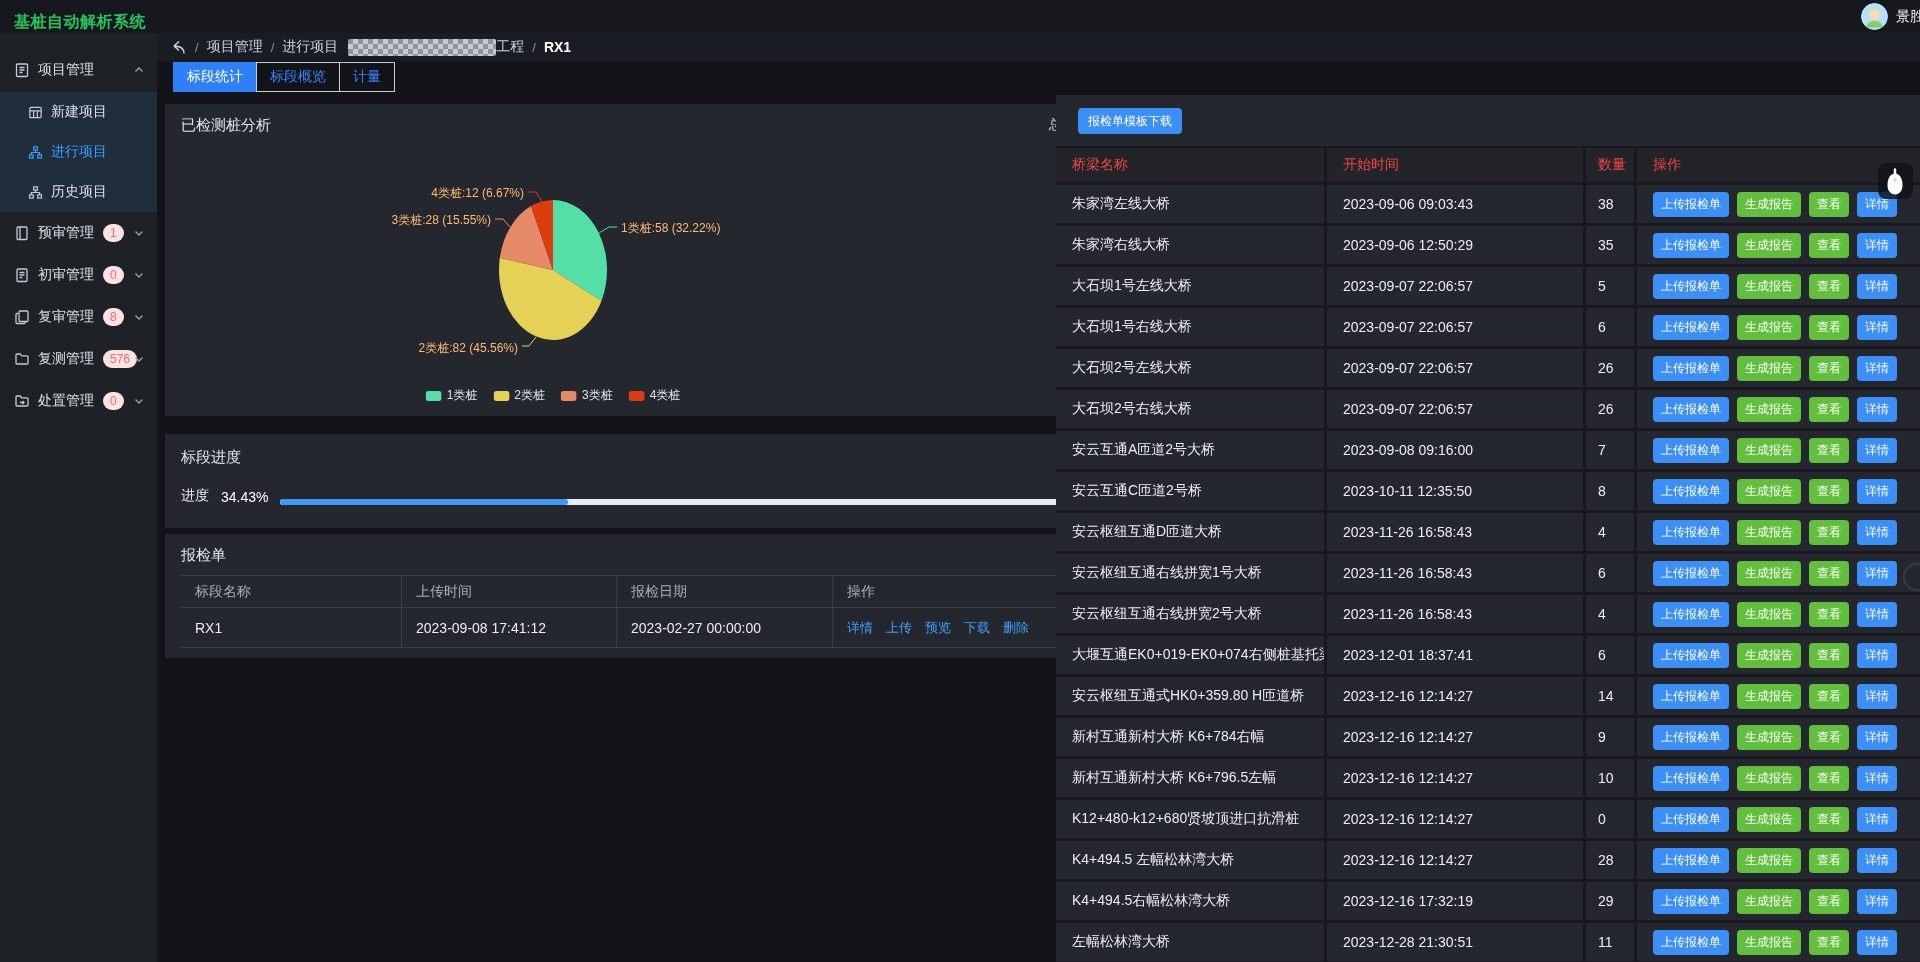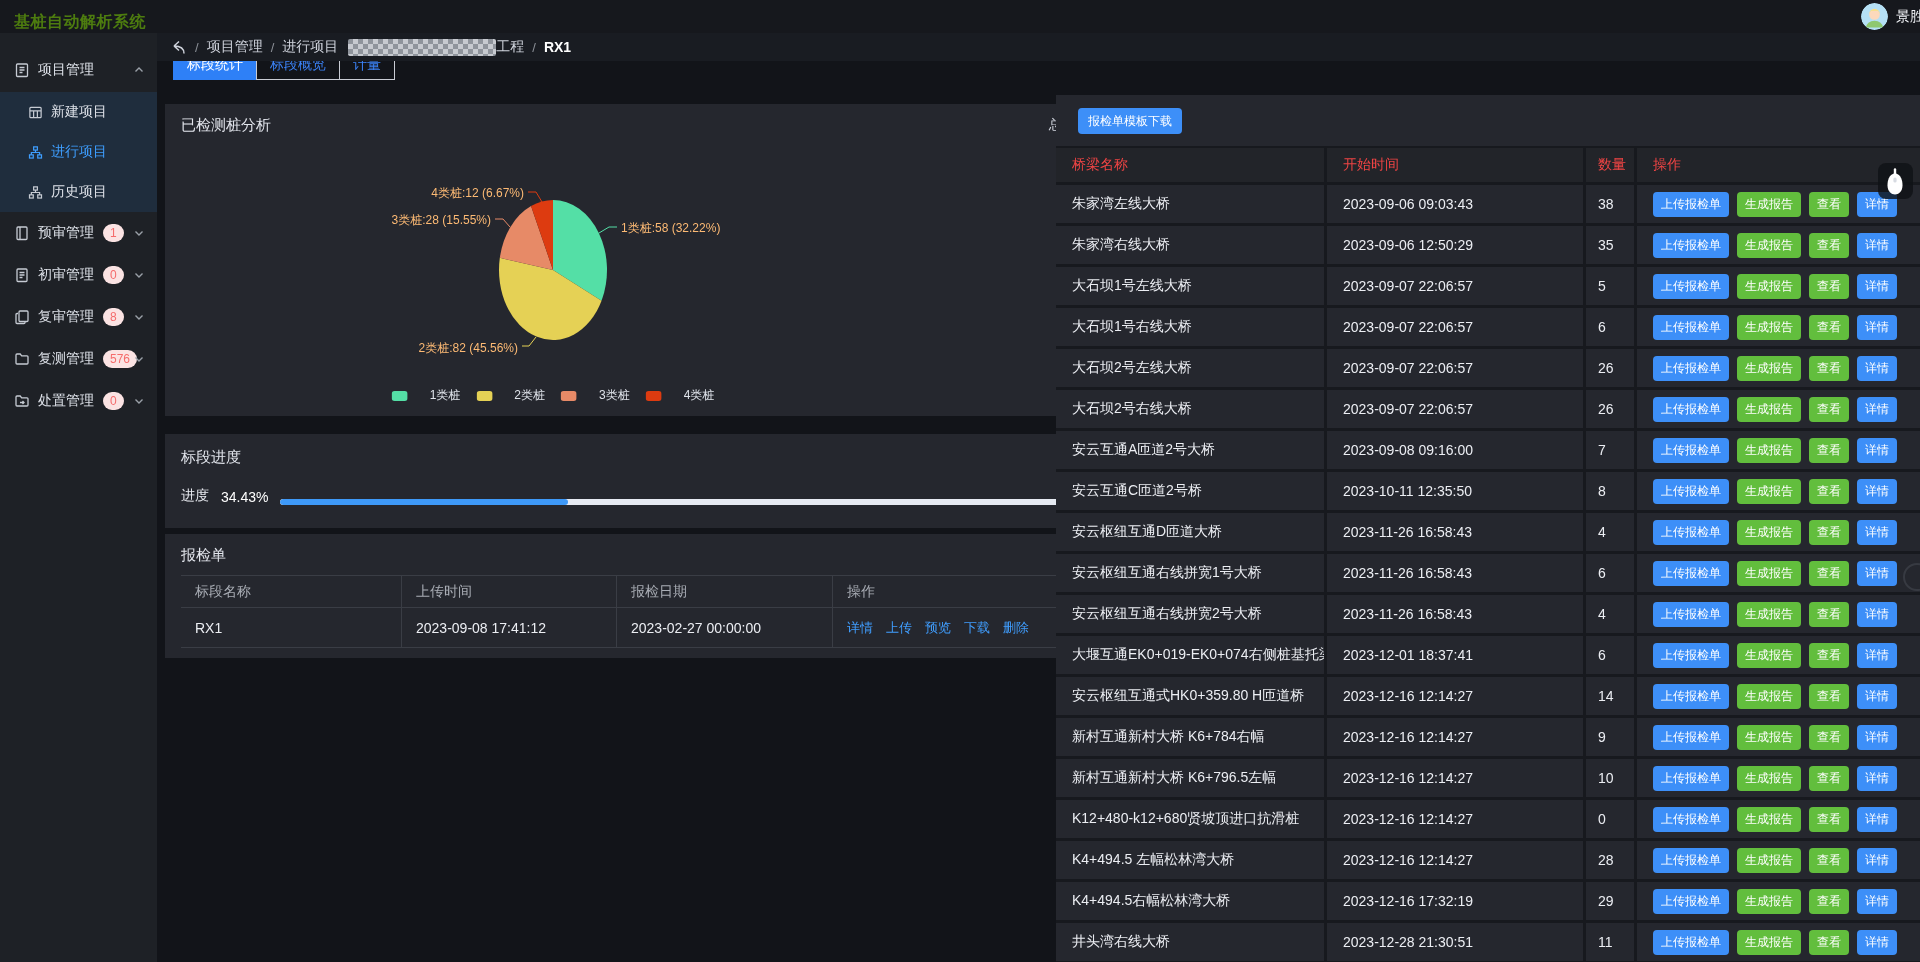--- a/index.html
+++ b/index.html
@@ -5,21 +5,21 @@
   * { margin:0; padding:0; box-sizing:border-box; }
   html,body { width:1920px; height:962px; }
   body {
     position:relative; overflow:hidden;
     background:#121419;
     font-family:"Liberation Sans","DejaVu Sans",sans-serif;
     color:#e8eaf0; font-size:14px;
   }
   
   .topbar { position:absolute; left:0; top:0; width:1920px; height:33px; background:#16181d; z-index:30; display:flex; align-items:center; }
-  .app-title { font-size:16px; font-weight:bold; color:#4d7c0f; margin-left:14px; letter-spacing:.5px;margin-top:12px; }
+  .app-title { font-size:16px; font-weight:bold; color:#22c55e; margin-left:14px; letter-spacing:.5px;margin-top:12px; }
   .topbar-right { position:absolute; right:-4px; top:0; height:33px; display:flex; align-items:center; }
   .avatar { width:27px; height:27px; border-radius:50%; overflow:hidden; flex:0 0 auto; }
   .user-name { color:#f2f4f8; margin:0 0 0 8px; font-size:14px; white-space:nowrap; }
   
   .sidebar { position:absolute; left:0; top:33px; width:157px; height:929px; background:#1e2126; z-index:20; }
   .side-item { position:relative; height:42px; display:flex; align-items:center; cursor:pointer; }
   .side-item.lvl1 { height:44px; }
   .side-item .ic { width:16px; height:16px; margin-left:14px; flex:0 0 auto; color:#c6cbd3; }
   .side-item .lbl { margin-left:8px; color:#dde1e8; font-size:14px; white-space:nowrap; }
   .submenu { background:#1f2d3d; }
@@ -34,36 +34,36 @@
   .crumb-sep { color:#8b9097; margin:0 8px; font-size:13px; }
   .crumb-seg { color:#cfd3dc; font-size:14px; cursor:pointer; }
   .crumb-mask { display:inline-block; width:148px; height:17px; border-radius:2px; vertical-align:-3px;
     background-image:
       linear-gradient(45deg,#c7cad0 25%,transparent 25%,transparent 75%,#c7cad0 75%),
       linear-gradient(45deg,#c7cad0 25%,#8f949c 25%,#8f949c 75%,#c7cad0 75%);
     background-size:10px 10px; background-position:0 0,5px 5px; filter:blur(.4px);
   }
   .crumb-current { color:#ffffff; font-weight:bold; font-size:14px; }
   
-  .tabs { position:absolute; left:165px; top:50px; display:flex;padding-left:8px; }
+  .tabs { position:absolute; left:165px; top:62px; display:flex;padding-left:8px; }
   .tab { height:30px; padding:0 13px; display:flex; align-items:center; font-size:14px; color:#3b82f6;
     background:transparent; border:1px solid #c9ccd4; margin-left:-1px; cursor:pointer; }
   .tab:first-child { margin-left:0; }
   .tab.active { background:#2e80f7; border-color:#2e80f7; color:#fff; }
   
   .card { position:absolute; left:165px; width:967px; background:#25272e; }
   .card-title { font-size:15px; color:#e2e5ec; }
   #card-pie { top:104px; height:312px; padding:12px 16px; }
   #card-pie .total { position:absolute; right:16px; top:12px; font-size:14px; color:#cfd3dc; }
   #card-pie .total b { color:#ffffff; font-weight:bold; margin-left:2px; }
   .pie-wrap { position:absolute; left:0; top:0; width:883px; height:312px; }
   .pie-label { position:absolute; font-size:12px; color:#fdba74; white-space:nowrap; }
   .legend { position:absolute; left:388px; top:283px; transform:translateX(-50%); display:flex; align-items:center; }
   .legend-item { display:flex; align-items:center; margin:0 8px; cursor:pointer; }
-  .legend-item span { margin-left:22px; font-size:12px; color:#dfe3ea; }
+  .legend-item span { margin-left:5px; font-size:12px; color:#dfe3ea; }
   #card-progress { top:434px; height:94px; padding:14px 16px; }
   .prog-row { display:flex; align-items:flex-end; margin-top:20px; }
   .prog-label { font-size:14px; color:#e8eaf0; }
   .prog-pct { font-size:14px; color:#ffffff; margin-left:12px; }
   .prog-track { flex:1; height:6px; background:#e6eaf2; border-radius:3px; margin-left:12px; overflow:hidden; cursor:default; }
   .prog-fill { height:6px; background:#3e99f8; border-radius:3px; }
   #card-form { top:534px; height:124px; padding:12px 16px; }
   .ltable { margin-top:10px; width:100%; }
   .lt-row { display:flex;justify-content:flex-end; }
   .lt-cell { border-bottom:1px solid #3a3d45; border-right:1px solid #3a3d45; display:flex; align-items:center; padding-left:14px; }
@@ -534,21 +534,21 @@
           <div class="rt-cell rc3">29</div>
           <div class="rt-cell rc4">
             <button class="btn blue">上传报检单</button>
             <button class="btn green">生成报告</button>
             <button class="btn green">查看</button>
             <button class="btn blue">详情</button>
           </div>
         </div>
 
         <div class="rt-row">
-          <div class="rt-cell rc1">井头湾右线大桥</div>
+          <div class="rt-cell rc1">左幅松林湾大桥</div>
           <div class="rt-cell rc2">2023-12-28 21:30:51</div>
           <div class="rt-cell rc3">11</div>
           <div class="rt-cell rc4">
             <button class="btn blue">上传报检单</button>
             <button class="btn green">生成报告</button>
             <button class="btn green">查看</button>
             <button class="btn blue">详情</button>
           </div>
         </div>
       </div>

